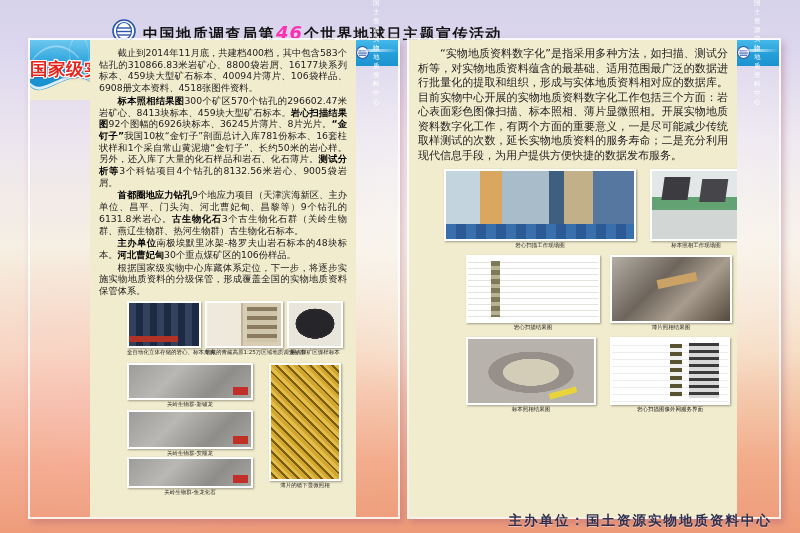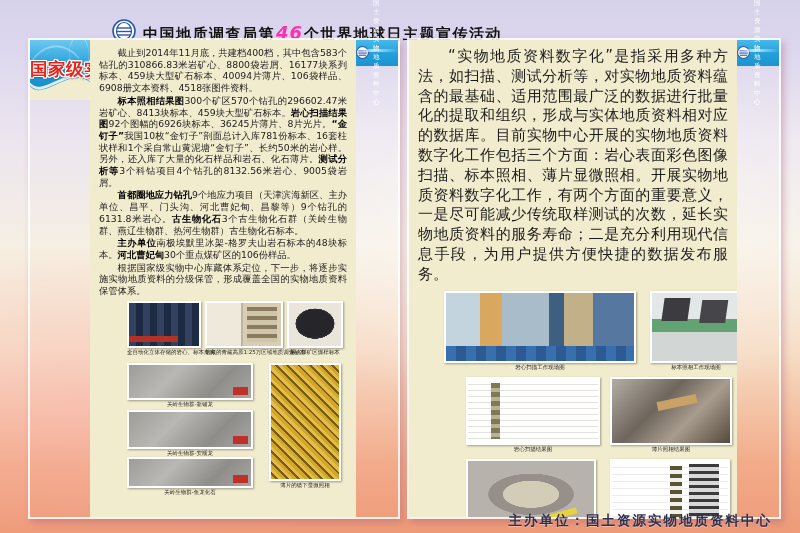--- a/index.html
+++ b/index.html
@@ -168,21 +168,21 @@
           <line x1="4" y1="13" x2="20" y2="13" stroke="#2a55a8" stroke-width="2"></line>
           <line x1="5" y1="17" x2="19" y2="17" stroke="#2a55a8" stroke-width="2"></line>
         </svg>
       </span>
       <span class="p-footer-text">国土资源实物地质资料中心</span>
     </div>
   </div>
 
   <div class="poster" id="poster-right">
     <div class="p-body">
-      <p style="font-size:15px;line-height:1.32"><span>“实物地质资料数字化”是指采用多种方法，如扫描、测试分析等，对实物地质资料蕴含的最基础、适用范围最广泛的数据进行批量化的提取和组织，形成与实体地质资料相对应的数据库。目前实物中心开展的实物地质资料数字化工作包括三个方面：岩心表面彩色图像扫描、标本照相、薄片显微照相。开展实物地质资料数字化工作，有两个方面的重要意义，一是尽可能减少传统取样测试的次数，延长实物地质资料的服务寿命；二是充分利用现代信息手段，为用户提供方便快捷的数据发布服务。</span></p>
+      <p style="font-size:11px;line-height:1.32"><span>“实物地质资料数字化”是指采用多种方法，如扫描、测试分析等，对实物地质资料蕴含的最基础、适用范围最广泛的数据进行批量化的提取和组织，形成与实体地质资料相对应的数据库。目前实物中心开展的实物地质资料数字化工作包括三个方面：岩心表面彩色图像扫描、标本照相、薄片显微照相。开展实物地质资料数字化工作，有两个方面的重要意义，一是尽可能减少传统取样测试的次数，延长实物地质资料的服务寿命；二是充分利用现代信息手段，为用户提供方便快捷的数据发布服务。</span></p>
 
       <div class="collage" id="collage-right">
         <div class="slot" style="left:26px;top:2px;width:192px">
           <div class="ph k-workplace" style="height:72px"></div>
           <div class="cap">岩心扫描工作现场图</div>
         </div>
         <div class="slot" style="left:232px;top:2px;width:92px">
           <div class="ph k-studio" style="height:72px"></div>
           <div class="cap">标本照相工作现场图</div>
         </div>

